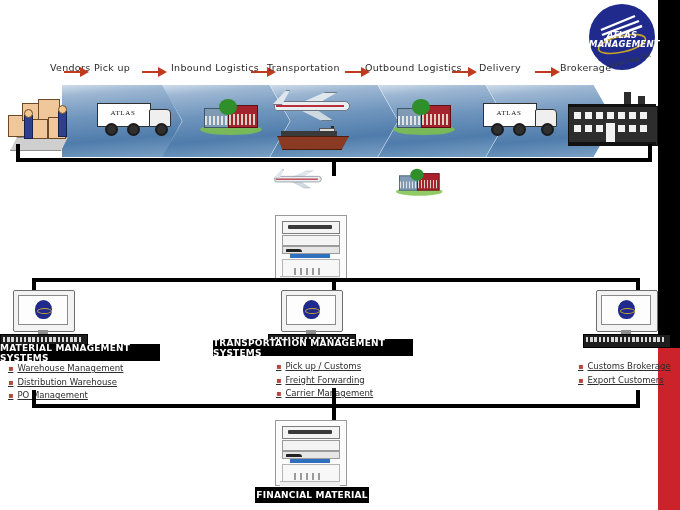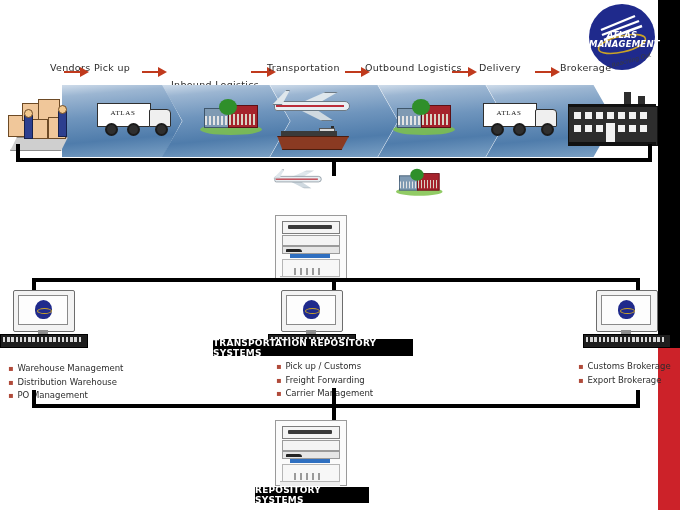--- a/index.html
+++ b/index.html
@@ -55,21 +55,21 @@
   .bline{position:absolute;background:#000;}
 
   
   .plate{
     position:absolute;background:#000;color:#fff;display:flex;align-items:center;
     justify-content:center;font-weight:bold;letter-spacing:.2px;
   }
 
   
   .bullets{position:absolute;font-size:8.5px;color:#2d2d2d;line-height:12.6px;}
-  .bullets div{white-space:nowrap;}
+  .bullets div{white-space:nowrap;text-decoration:underline;}
   .bullets div:before{content:"\25AA";color:#b04a3a;margin-right:4px;font-size:8px;}
 
   
   .desktop{position:absolute;width:86px;height:56px;}
   .desktop .mon-out{
     position:absolute;left:13px;top:0;width:60px;height:40px;
     background:#f3f3f3;border:1.5px solid #6d6d6d;border-radius:2px;
   }
   .desktop .mon-in{
     position:absolute;left:4px;top:3.5px;width:48px;height:28px;
@@ -175,21 +175,21 @@
     <div class="flabel" style="left:18px;margin-left:32px;">Vendors</div>
     <div class="farrow" style="left:64px;">
         <i class="shaft"></i>
         <i class="head"></i>
       </div>
     <div class="flabel" style="left:94px;">Pick up</div>
     <div class="farrow" style="left:142px;">
         <i class="shaft"></i>
         <i class="head"></i>
       </div>
-    <div class="flabel" style="left:171px;margin-top:17px;">Inbound Logistics</div>
+    <div class="flabel" style="left:171px;">Inbound Logistics</div>
     <div class="farrow" style="left:251px;">
         <i class="shaft"></i>
         <i class="head"></i>
       </div>
     <div class="flabel" style="left:267px;">Transportation</div>
     <div class="farrow" style="left:345px;">
         <i class="shaft"></i>
         <i class="head"></i>
       </div>
     <div class="flabel" style="left:365px;">Outbound Logistics</div>
@@ -344,58 +344,61 @@
   <div class="desktop" style="left:0px;top:290px;">
     <div class="mon-out">
         <div class="mon-in">
           <div class="globe"></div>
         </div>
       </div>
     <div class="stand"></div>
       <div class="kbbody"></div>
       <div class="kbkeys"></div>
   </div>
+  <div class="plate" style="left:0px;top:344px;width:160px;height:17px;font-size:9px;">
+    <span>MATERIAL MANAGEMENT  SYSTEMS</span>
+  </div>
   <div class="bullets" style="left:8px;top:362px;">
     <div>Warehouse  Management</div>
     <div>Distribution  Warehouse</div>
     <div>PO Management</div>
   </div>
 
   <div class="desktop" style="left:268px;top:290px;">
     <div class="mon-out">
         <div class="mon-in">
           <div class="globe"></div>
         </div>
       </div>
     <div class="stand"></div>
       <div class="kbbody"></div>
       <div class="kbkeys"></div>
   </div>
   <div class="plate" style="left:213px;top:339px;width:200px;height:17px;font-size:9px;">
-    <span>TRANSPORTATION REPOSITORY  SYSTEMS</span>
+    <span>TRANSPORTATION MANAGEMENT  SYSTEMS</span>
   </div>
   <div class="bullets" style="left:276px;top:360px;">
     <div>Pick up / Customs</div>
     <div>Freight  Forwarding</div>
     <div>Carrier Management</div>
   </div>
 
   <div class="desktop" style="left:583px;top:290px;">
     <div class="mon-out">
         <div class="mon-in">
           <div class="globe"></div>
         </div>
       </div>
     <div class="stand"></div>
       <div class="kbbody"></div>
       <div class="kbkeys"></div>
   </div>
   <div class="bullets" style="left:578px;top:360px;">
     <div>Customs  Brokerage</div>
-    <div>Export  Brokerage</div>
+    <div>Export  Customers</div>
   </div>
 
   <div>
     <div class="bline" style="left:332px;top:388px;width:4px;height:18px;"></div>
     <div class="bline" style="left:32px;top:404px;width:608px;height:4px;"></div>
     <div class="bline" style="left:32px;top:390px;width:4px;height:18px;"></div>
     <div class="bline" style="left:636px;top:390px;width:4px;height:18px;"></div>
     <div class="bline" style="left:332px;top:404px;width:4px;height:16px;"></div>
   </div>
 
@@ -404,16 +407,16 @@
       <div class="slot"></div>
       <div class="bay2"></div>
     <div class="drive"></div>
       <div class="blue"></div>
       <div class="panel"></div>
     <div class="bars"></div>
       <div class="feet"></div>
   </div>
 
   <div class="plate" style="left:255px;top:487px;width:114px;height:16px;font-size:9px;">
-    <span>REPOSITORY SYSTEMS</span>
+    <span>FINANCIAL MATERIAL</span>
   </div>
 
 </div>
 
 </body></html>

